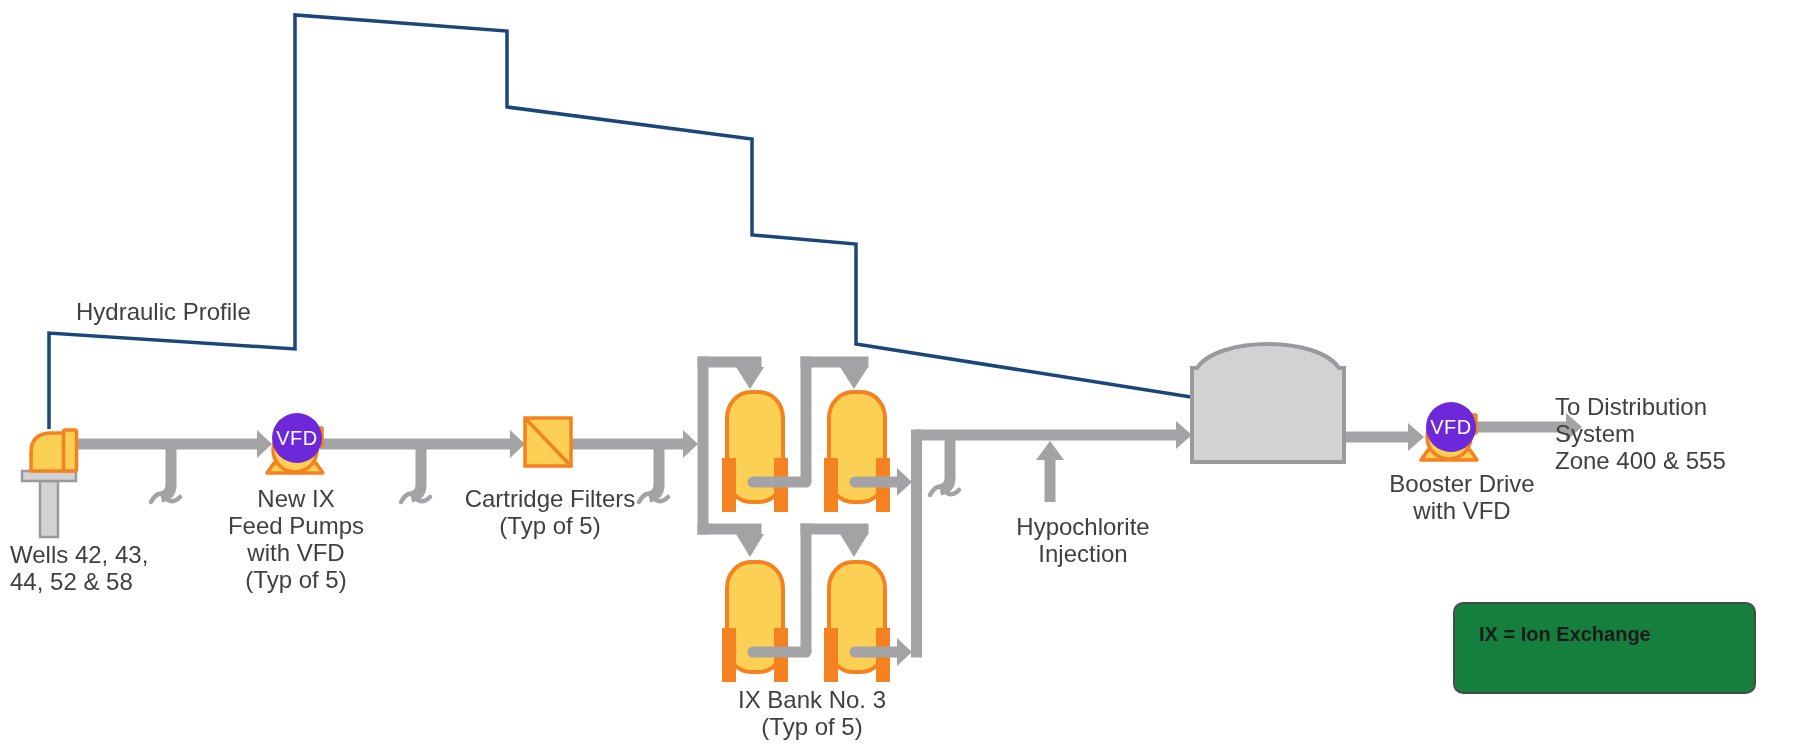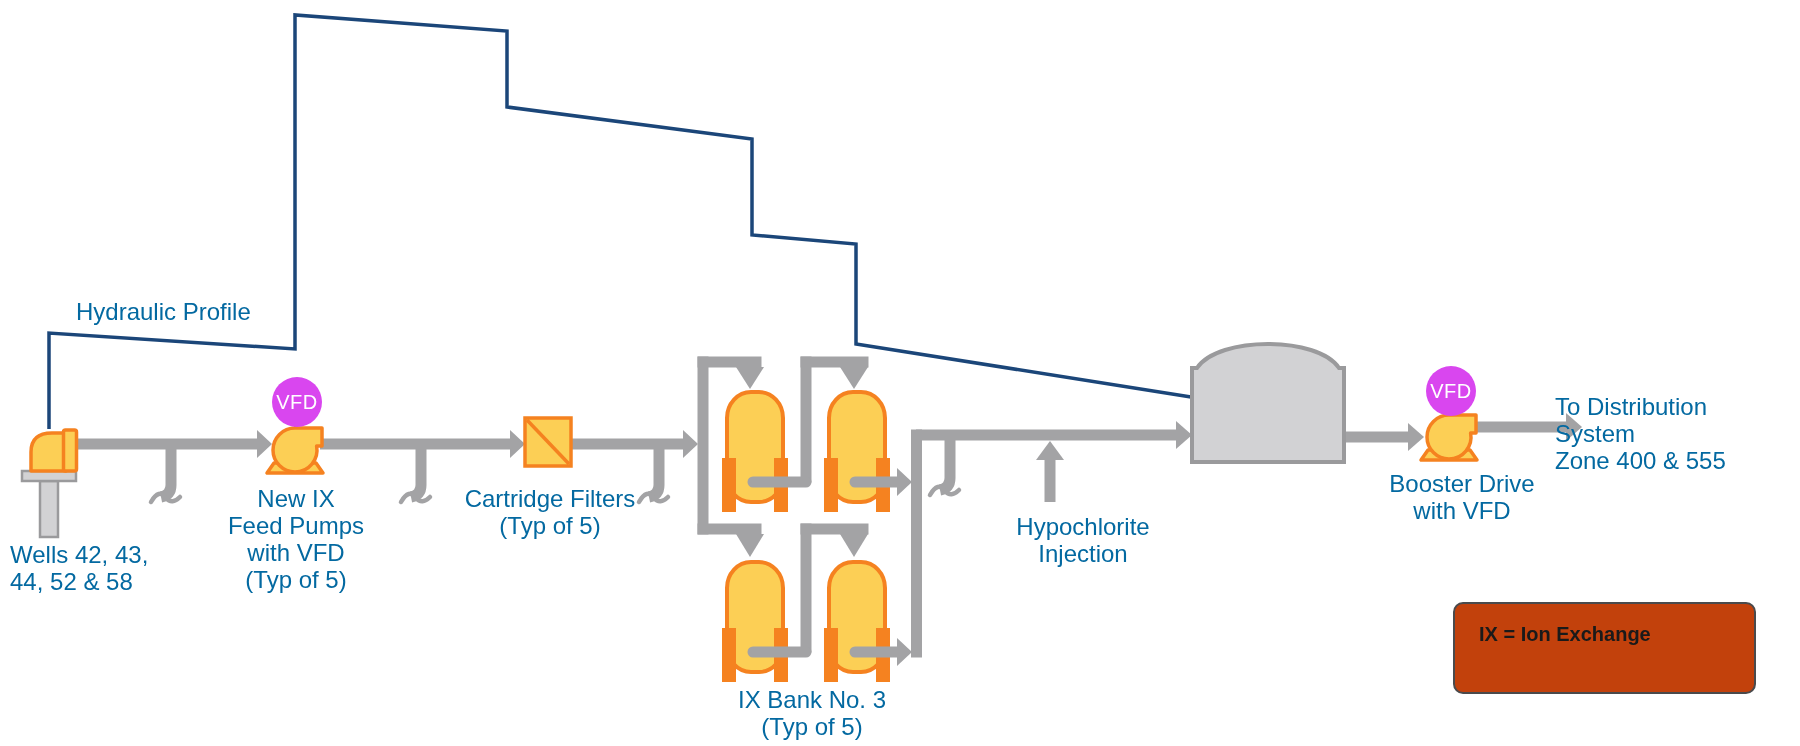--- a/index.html
+++ b/index.html
@@ -1,26 +1,26 @@
 <!DOCTYPE html>
 <html><head>
 <meta charset="utf-8">
 <style>
   html,body{margin:0;padding:0;background:#ffffff;}
   .stage{position:relative;width:1800px;height:746px;background:#ffffff;overflow:hidden;
          font-family:"Liberation Sans", sans-serif;}
   .stage svg{position:absolute;left:0;top:0;z-index:1;}
-  .lbl{position:absolute;z-index:3;color:#0369a1;font-size:24px;line-height:27px;white-space:nowrap;}
+  .lbl{position:absolute;z-index:3;color:#404040;font-size:24px;line-height:27px;white-space:nowrap;}
   .lbl.center{transform:translateX(-50%);text-align:center;}
   .vfd-badge{position:absolute;z-index:4;width:50px;height:50px;border-radius:50%;
-             background:#d946ef;color:#ffffff;font-size:20px;display:flex;
-             align-items:center;justify-content:center;letter-spacing:.5px;}
+             background:#6d28d9;color:#ffffff;font-size:20px;display:flex;
+             align-items:center;justify-content:center;letter-spacing:.5px;margin-top:36px;}
   .legend{position:absolute;z-index:3;left:1453px;top:602px;width:303px;height:92px;
           box-sizing:border-box;border:2px solid #4a4a4c;border-radius:10px;
-          padding:16px 26px 0 24px;background:#c2410c;}
+          padding:16px 26px 0 24px;background:#15803d;}
   .legend div{font-size:20px;line-height:29px;font-weight:bold;color:#1a1a1a;white-space:nowrap;}
 </style>
 </head>
 <body>
 
 <div class="stage">
 
 <svg width="1800" height="746" viewBox="0 0 1800 746">
   <defs>
     <g id="pump-shape">

